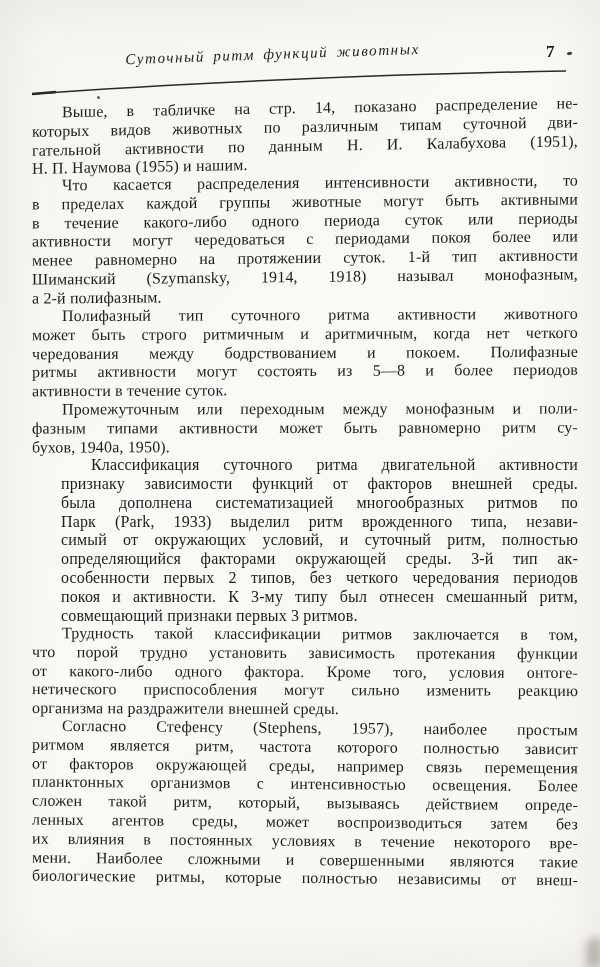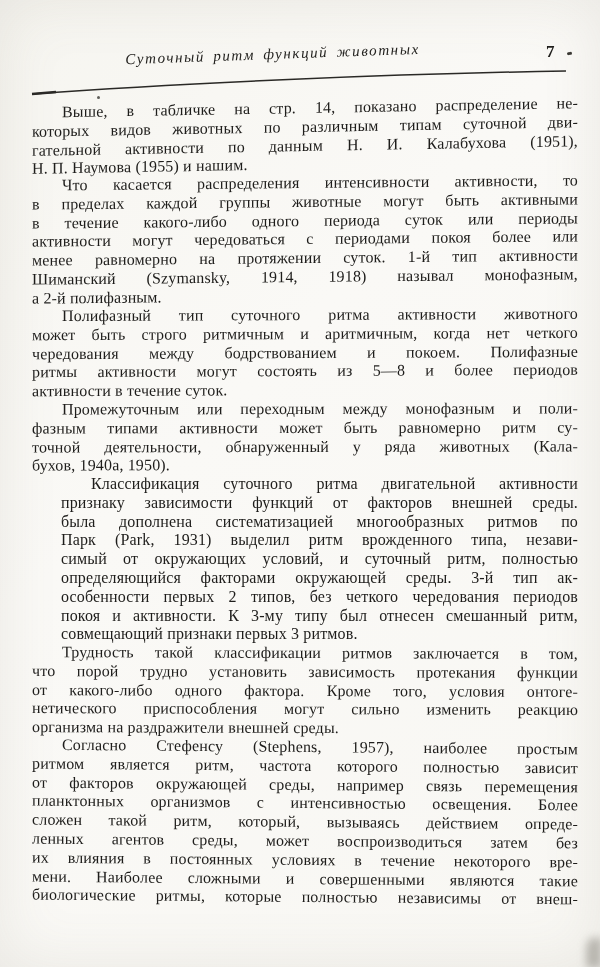--- a/index.html
+++ b/index.html
@@ -131,28 +131,27 @@
       <div class="paragraph" style="transform: skewY(-0.25deg);">
         <div class="text-line first-line">Полифазный тип суточного ритма активности животного</div>
         <div class="text-line">может быть строго ритмичным и аритмичным, когда нет четкого</div>
         <div class="text-line">чередования между бодрствованием и покоем. Полифазные</div>
         <div class="text-line">ритмы активности могут состоять из 5—8 и более периодов</div>
         <div class="text-line last-line">активности в течение суток.</div>
       </div>
       <div class="paragraph" style="transform: skewY(-0.1deg);">
         <div class="text-line first-line">Промежуточным или переходным между монофазным и поли-</div>
         <div class="text-line">фазным типами активности может быть равномерно ритм су-</div>
-        <div class="text-line">точной деятельности, обнаруженный у ряда животных (Кала-</div>
         <div class="text-line last-line">бухов, 1940а, 1950).</div>
       </div>
       <div class="paragraph" style="transform: skewY(0deg); margin-left: 29px;">
         <div class="text-line first-line">Классификация суточного ритма двигательной активности</div>
         <div class="text-line">признаку зависимости функций от факторов внешней среды.</div>
         <div class="text-line">была дополнена систематизацией многообразных ритмов по</div>
-        <div class="text-line">Парк (Park, 1931) выделил ритм врожденного типа, незави-</div>
+        <div class="text-line">Парк (Park, 1933) выделил ритм врожденного типа, незави-</div>
         <div class="text-line">симый от окружающих условий, и суточный ритм, полностью</div>
         <div class="text-line">определяющийся факторами окружающей среды. 3-й тип ак-</div>
         <div class="text-line">особенности первых 2 типов, без четкого чередования периодов</div>
         <div class="text-line">покоя и активности. К 3-му типу был отнесен смешанный ритм,</div>
         <div class="text-line last-line">совмещающий признаки первых 3 ритмов.</div>
       </div>
       <div class="paragraph" style="transform: skewY(0.2deg);">
         <div class="text-line first-line">Трудность такой классификации ритмов заключается в том,</div>
         <div class="text-line">что порой трудно установить зависимость протекания функции</div>
         <div class="text-line">от какого-либо одного фактора. Кроме того, условия онтоге-</div>

